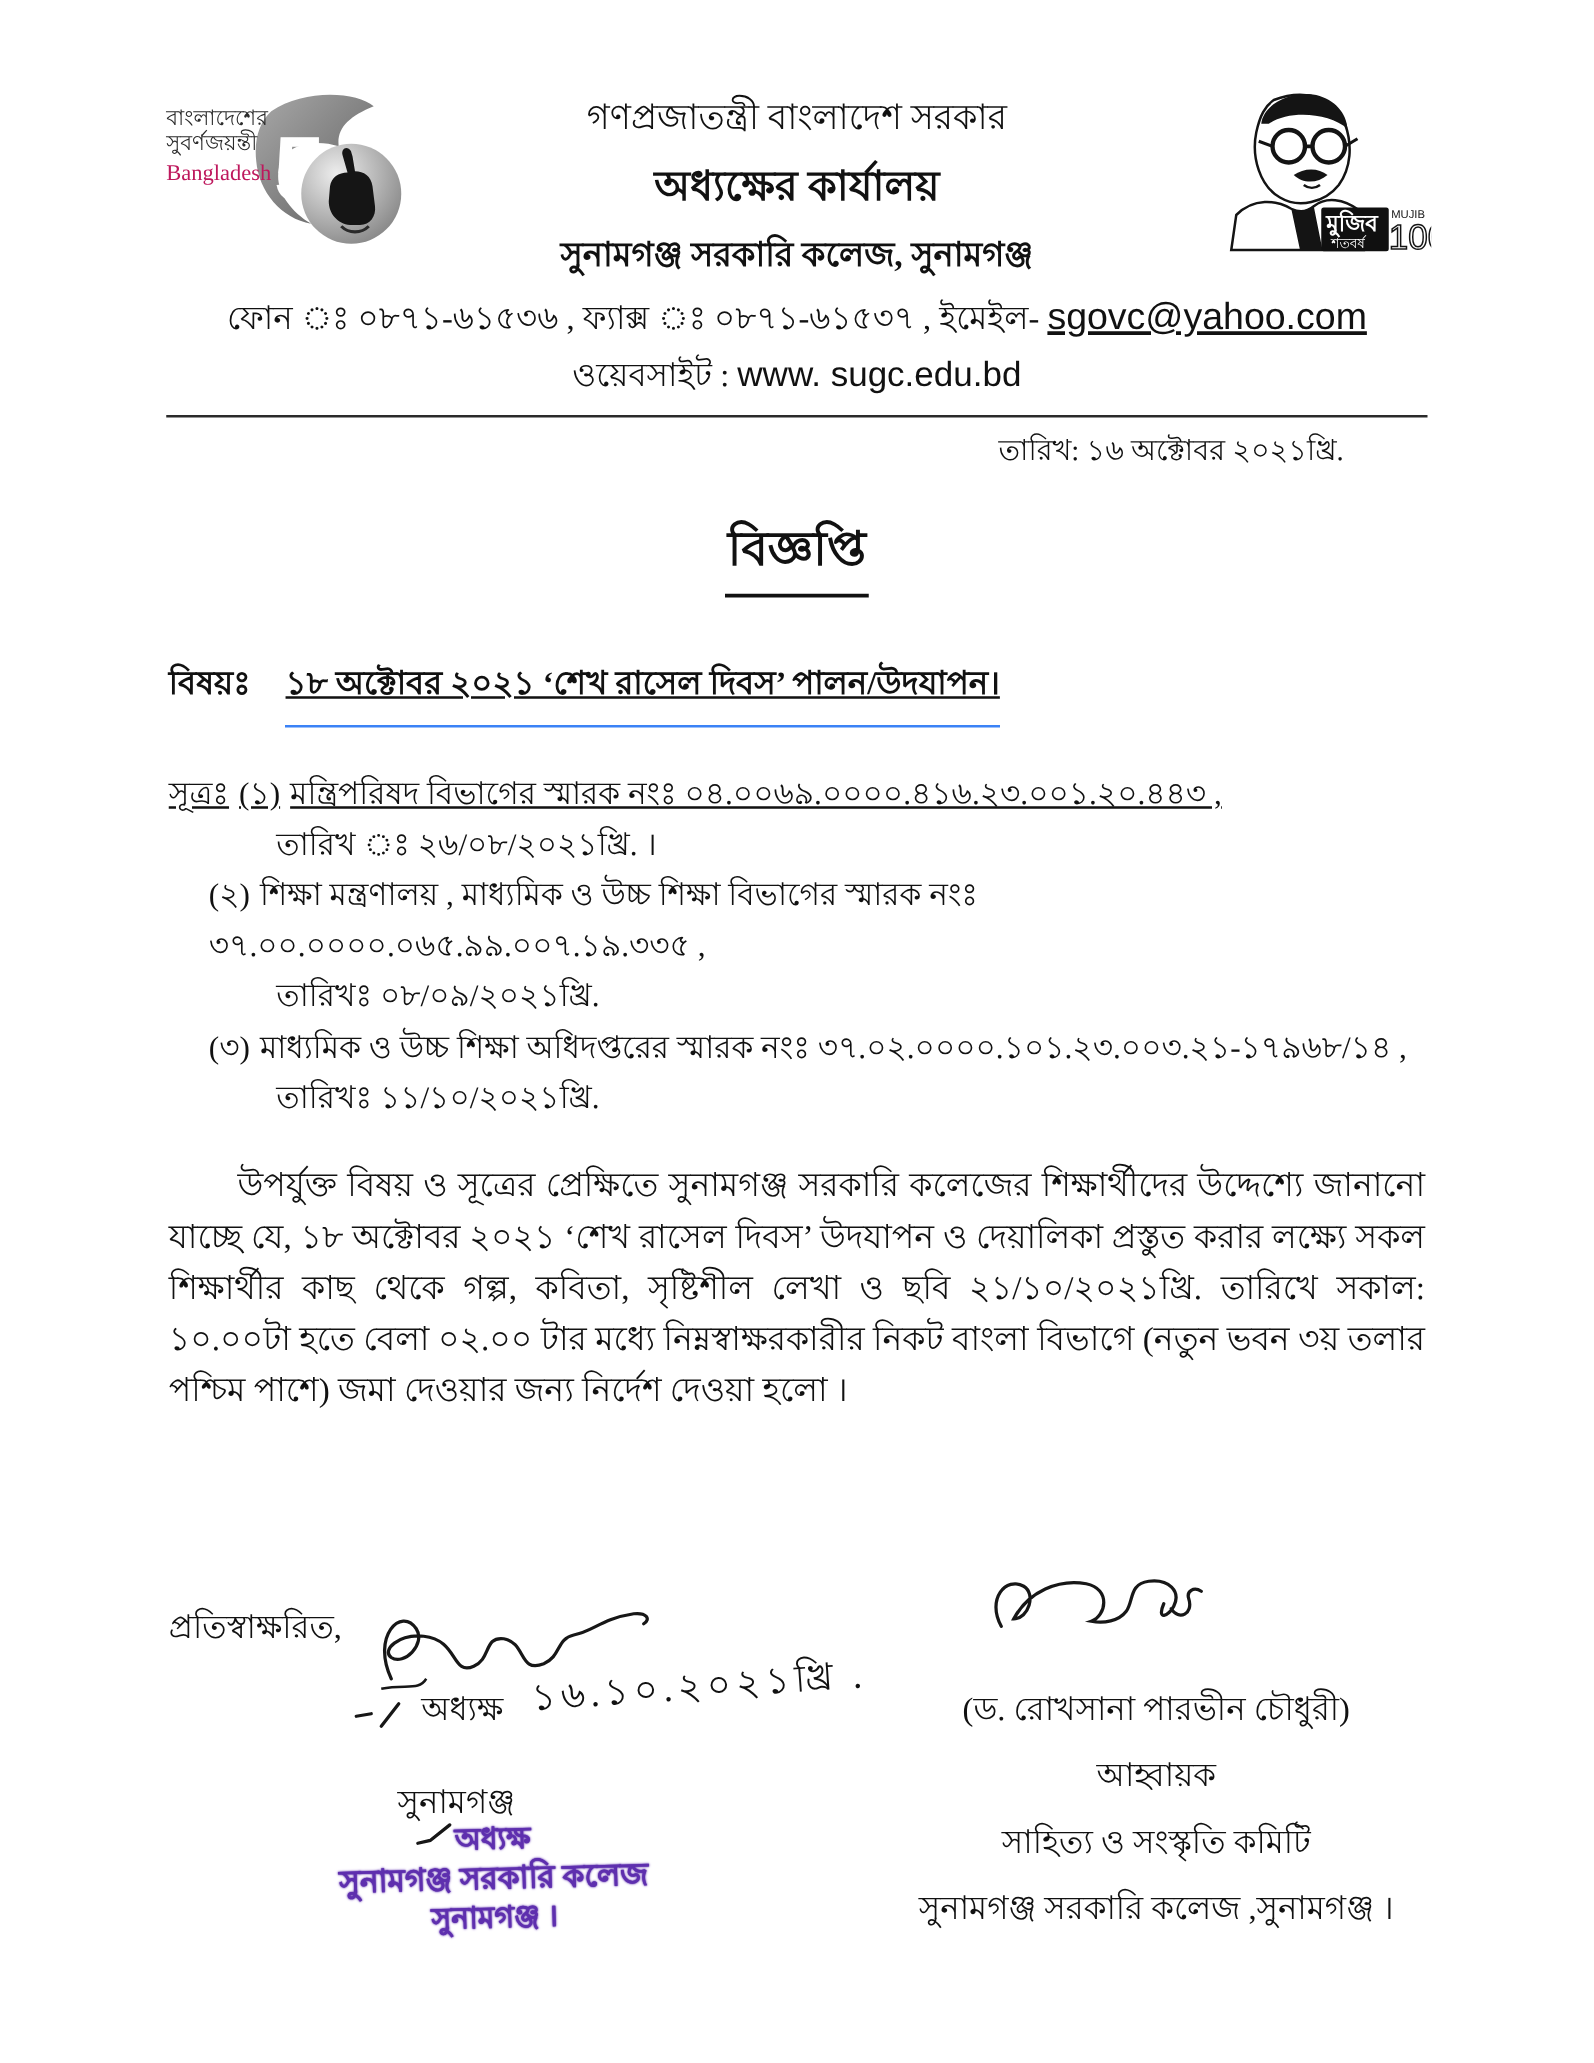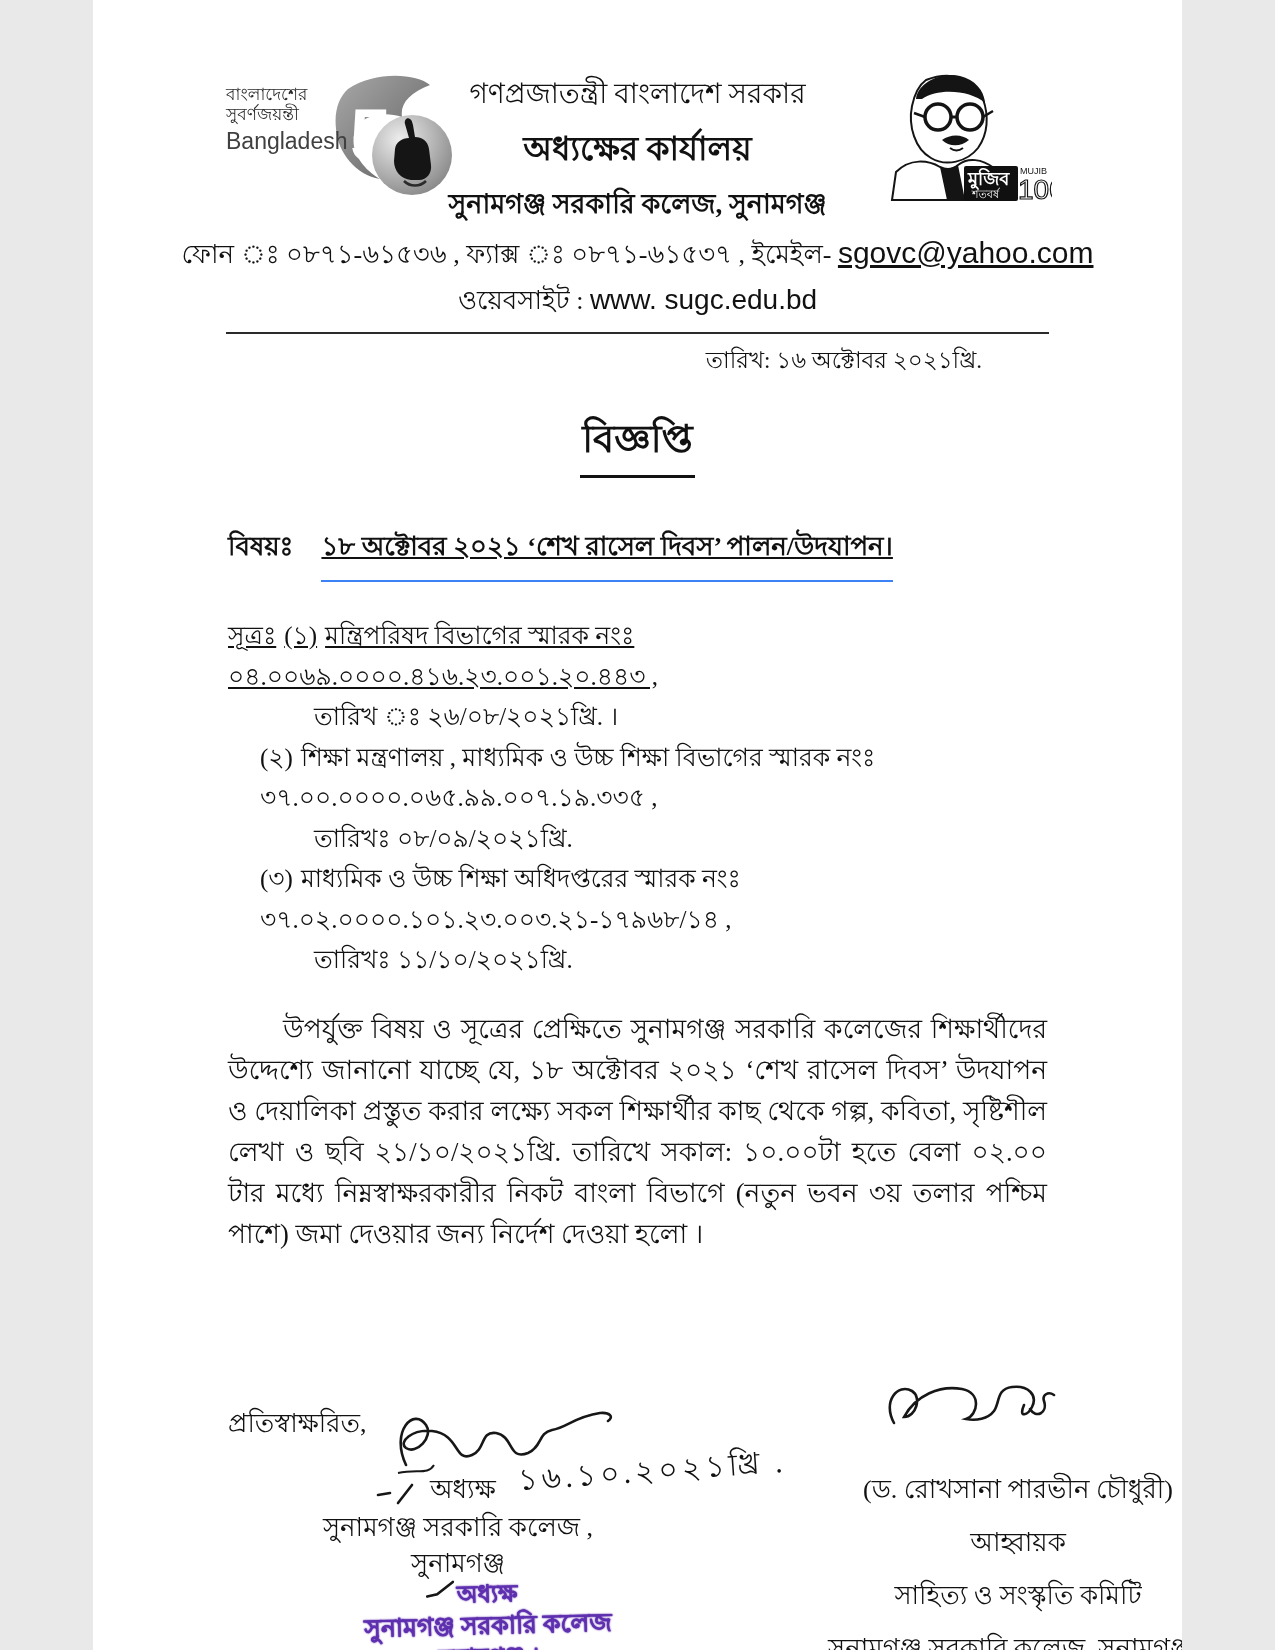--- a/index.html
+++ b/index.html
@@ -1,29 +1,29 @@
 <!DOCTYPE html>
 <html><head>
 <meta charset="utf-8">
 <style>
   * { margin:0; padding:0; box-sizing:border-box; }
   html,body { background:#e9e9e9; }
   .page {
-    width:1089px; height:1650px; margin:0 auto; background:#ffffff;
+    width:1275px; height:1650px; margin:0 auto; background:#ffffff;
     position:relative; overflow:hidden; color:#111;
     font-family:"Liberation Serif","DejaVu Serif",serif;
   }
   .content { padding:0 135px; }
 
   
   .header { position:relative; padding-top:72px; }
   .logo50 { position:absolute; left:133px; top:75px; display:flex; align-items:flex-start; }
   .logo50-text { padding-top:10px; line-height:1.15; z-index:2; }
   .logo50-text .bn-small { font-size:17px; color:#2b2b2b; }
-  .logo50-text .en { font-size:23px; color:#404040; font-family:Liberation Sans, sans-serif; margin-top:4px; }
+  .logo50-text .en { font-size:18px; color:#be185d; font-family:Liberation Serif, serif; margin-top:4px; }
   .logo50-svg { margin-left:-14px; }
   .logo-mujib { position:absolute; right:130px; top:68px; }
 
   .header-center { text-align:center; }
   .gov-line { font-size:28px; }
   .office-line { font-size:33px; font-weight:bold; margin-top:4px; }
   .college-line { font-size:27px; margin-top:4px;font-weight:bold; }
   .phone-line { font-size:26px; margin-top:6px; }
   .email-link { font-family:"Liberation Sans",sans-serif; font-size:30px; text-decoration:underline; color:#111; }
   .website-line { font-size:26px; margin-top:2px; }
@@ -177,21 +177,20 @@
         <path d="M38,62 C22,28 46,4 58,22 C66,34 48,52 38,45 C30,39 44,26 64,28 C92,31 86,60 104,52 C118,46 112,28 128,30 C146,33 140,58 160,50 C174,44 170,30 184,27 C200,24 206,14 232,10 C242,9 246,14 240,18" stroke="#171717" stroke-width="2.6" fill="none" stroke-linecap="round"></path>
         <path d="M30,70 C50,66 60,72 66,62" stroke="#171717" stroke-width="2" fill="none"></path>
       </svg>
 
       <svg class="left-pen-mark" width="48" height="26" viewBox="0 0 48 26">
         <path d="M2,14 L14,12 M22,22 L36,4" stroke="#171717" stroke-width="2.6" fill="none" stroke-linecap="round"></path>
       </svg>
 
       <div class="left-role">অধ্যক্ষ</div>
       <div class="hand-date">১৬.১০.২০২১খ্রি .</div>
-      <div class="left-college">সুনামগঞ্জ সরকারি কলেজ ,</div>
       <div class="left-place">সুনামগঞ্জ</div>
 
       <div class="stamp blur" id="stamp" style="color: rgb(94, 47, 174);">
         <svg class="stamp-check" width="34" height="22" viewBox="0 0 34 22">
           <path d="M2,16 L12,14 L28,2" stroke="#171717" stroke-width="2.6" fill="none" stroke-linecap="round"></path>
         </svg>
         <div class="stamp-l1">অধ্যক্ষ</div>
         <div class="stamp-l2">সুনামগঞ্জ সরকারি কলেজ</div>
         <div class="stamp-l3">সুনামগঞ্জ ।</div>
       </div>

